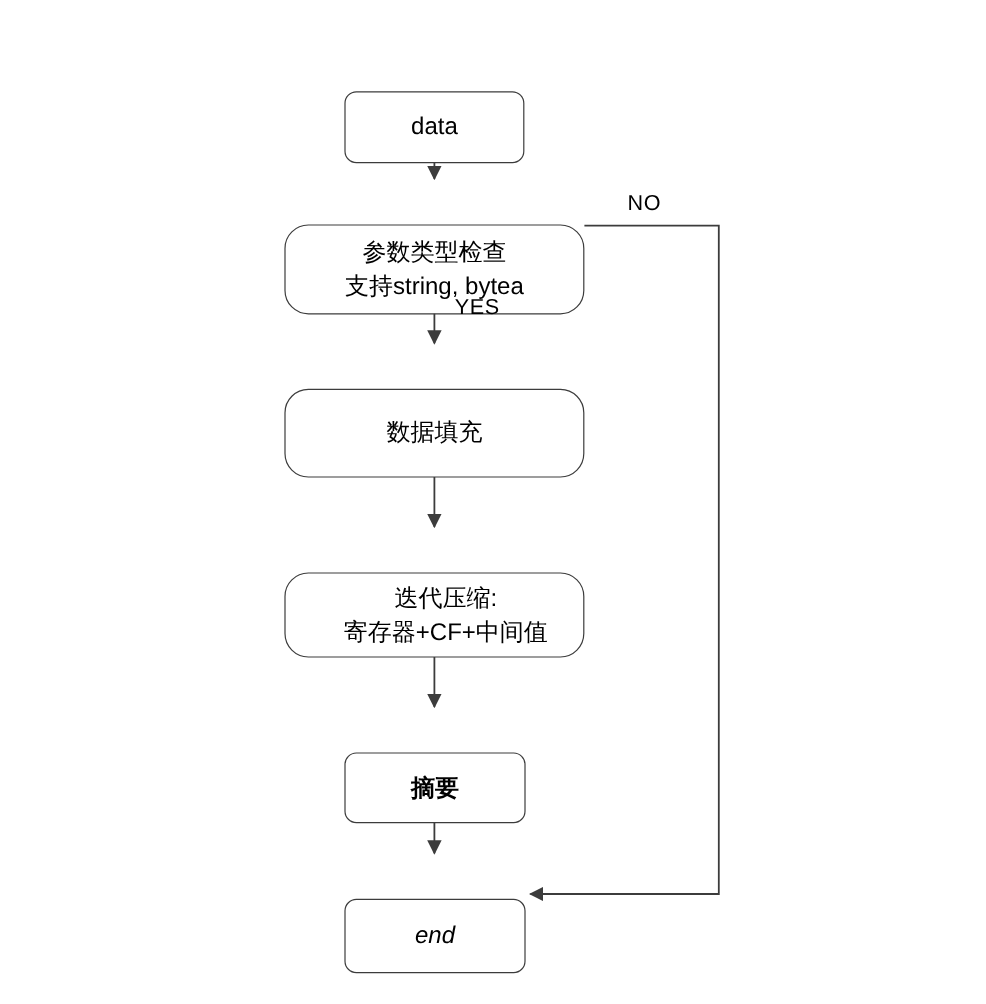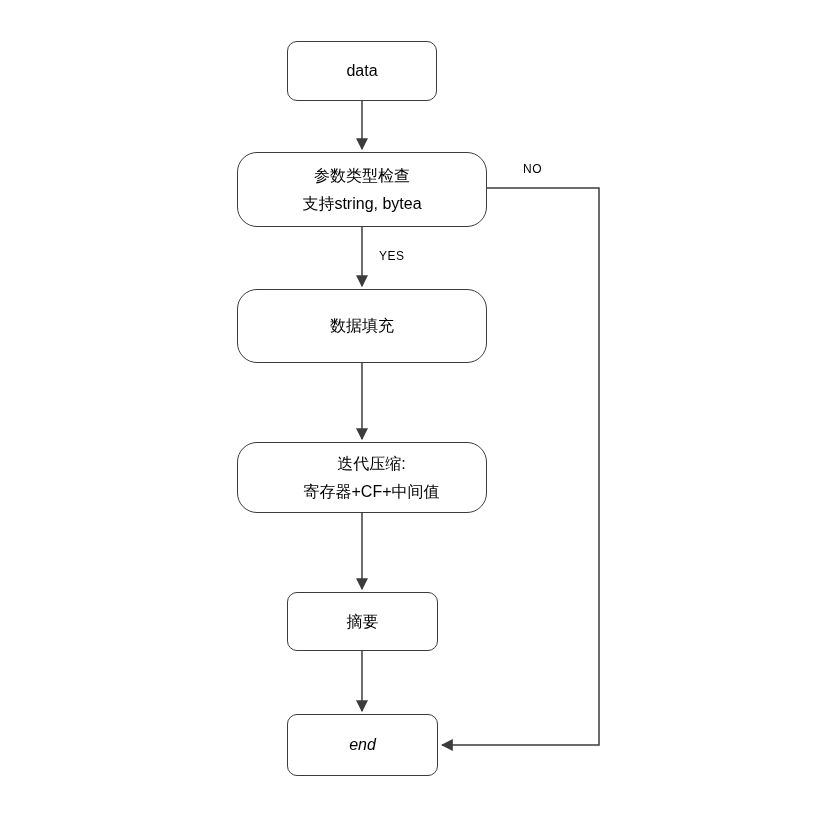--- a/index.html
+++ b/index.html
@@ -31,38 +31,39 @@
     position: absolute;
     box-sizing: border-box;
     background: #ffffff;
     border: 1.5px solid #3c3c3c;
     display: flex;
     flex-direction: column;
     align-items: center;
     justify-content: center;
     text-align: center;
     color: #000000;
-    font-size: 16px;
+    font-size: 20px;
     line-height: 28px;
     white-space: nowrap;
+    margin-top: 35px;
   }
   .node.small { border-radius: 10px; }
   .node.wide  { border-radius: 20px; }
 
   .node-data     { left: 287px; top: 41px;  width: 150px; height: 60px; }
   .node-check    { left: 237px; top: 152px; width: 250px; height: 75px; }
   .node-padding  { left: 237px; top: 289px; width: 250px; height: 74px; text-align: right; }
   .node-compress { left: 237px; top: 442px; width: 250px; height: 71px; padding-left: 19px; }
-  .node-digest   { left: 287px; top: 592px; width: 151px; height: 59px; }
+  .node-digest   { left: 287px; top: 592px; width: 151px; height: 59px; font-weight: bold; }
   .node-end      { left: 287px; top: 714px; width: 151px; height: 62px; font-style: italic; }
 
   .edge-label {
     position: absolute;
     color: #000000;
-    font-size: 12px;
+    font-size: 18px;
     line-height: 14px;
     letter-spacing: 0.5px;
   }
   .label-yes { left: 379px; top: 249px; }
   .label-no  { left: 523px; top: 162px; }
 </style>
 </head>
 <body>
 
 <div class="canvas">

